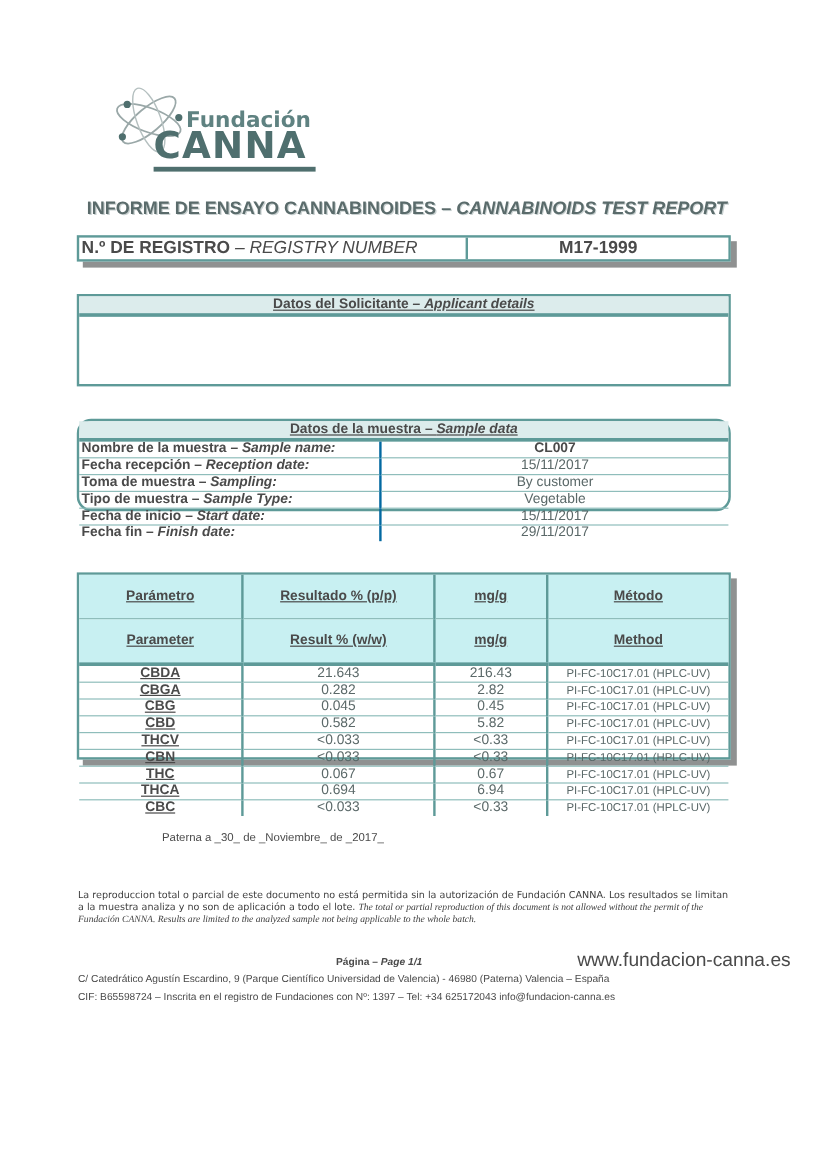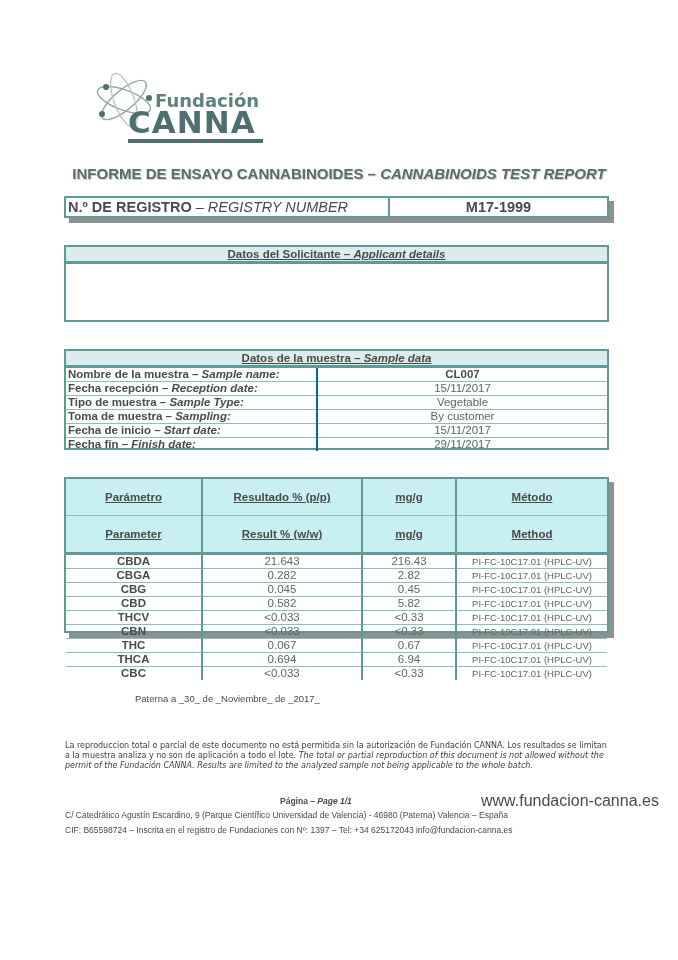--- a/index.html
+++ b/index.html
@@ -23,43 +23,43 @@
   .reg .lbl { width: 320px; border-right: 2px solid #5e9a98; padding-left: 2px; font-size: 14.5px; line-height: 19px; color: #4a4a4a; font-weight: bold; white-space: nowrap; }
   .reg .lbl i { font-weight: normal; font-style: italic; }
   .reg .val { flex: 1; text-align: center; font-size: 14.5px; line-height: 19px; font-weight: bold; color: #4a4a4a; }
 
   .sect-head { background: #dcecec; border-bottom: 3px solid #5e9a98; text-align: center; font-size: 11.5px; font-weight: bold; text-decoration: underline; color: #4a4a4a; height: 14px; line-height: 14px; }
   .sect-head i { font-style: italic; }
 
   .applicant { top: 245px; height: 77px; box-shadow: none; }
   .applicant .body { height: 58px; }
 
-  .sample { top: 349px; height: 101px; box-shadow: none; }
+  .sample { top: 349px; height: 77px; box-shadow: none; border-radius: 12px; }
   .sample table { border-collapse: collapse; width: 100%; }
   .sample td { font-size: 11.5px; height: 13px; line-height: 13px; padding: 0 2px; border-top: 1px solid #8fbdbb; }
   .sample tr:first-child td { border-top: none; }
   .sample td.k { width: 246px; font-weight: bold; border-right: 2px solid #0369a1; color: #4a4a4a; white-space: nowrap; }
   .sample td.k i { font-style: italic; }
   .sample td.v { text-align: center; color: #5a6868; }
   .sample td.v.strong { font-weight: bold; color: #4a4a4a; }
 
   .results { top: 477px; height: 156px; }
   .results table { border-collapse: collapse; width: 100%; }
   .results th { background: #c8f0f2; font-size: 11.5px; font-weight: bold; text-decoration: underline; color: #4a4a4a; height: 14px; line-height: 14px; padding: 11px; border-right: 2px solid #5e9a98; border-bottom: 1px solid #8fbdbb; }
   .results tr.h2 th { border-bottom: 3px solid #5e9a98; }
   .results th:last-child, .results td:last-child { border-right: none; }
   .results td { font-size: 11.5px; text-align: center; color: #5a6868; height: 13px; line-height: 13px; padding: 0; border-right: 2px solid #5e9a98; border-top: 1px solid #8fbdbb; }
-  .results td.p { font-weight: bold; color: #4a4a4a; }
+  .results td.p { font-weight: bold; color: #4a4a4a; text-decoration: underline; }
   .results td.m { font-size: 9.5px; }
   .results .c1 { width: 113px; } .results .c2 { width: 136px; } .results .c3 { width: 70px; }
 
   .place { position: absolute; left: 135px; top: 693px; font-size: 9.5px; color: #4a4a4a; }
 
   .disclaimer { position: absolute; left: 65px; top: 741px; width: 548px; font-family: "DejaVu Sans", sans-serif; font-size: 8px; line-height: 10px; color: #3e3e3e; }
-  .disclaimer i { font-style: italic; }
+  .disclaimer i { font-style: italic; font-family: Liberation Serif, serif; }
 
   .page { position: absolute; left: 280px; top: 796px; font-size: 8.5px; font-weight: bold; color: #4a4a4a; }
   .page i { font-style: italic; }
   .web { position: absolute; left: 481px; top: 792px; font-size: 16px; color: #4a4a4a; }
   .addr { position: absolute; left: 65px; top: 810px; font-size: 8.5px; color: #4a4a4a; white-space: nowrap; }
   .cif { position: absolute; left: 65px; top: 825px; font-size: 8.5px; color: #4a4a4a; white-space: nowrap; }
 </style>
 </head>
 <body>
 
@@ -103,26 +103,26 @@
     <tbody id="sample-body">
         <tr>
           <td class="k"><span>Nombre de la muestra – </span><i>Sample name:</i></td>
           <td class="v strong">CL007</td>
         </tr>
         <tr>
           <td class="k"><span>Fecha recepción – </span><i>Reception date:</i></td>
           <td class="v">15/11/2017</td>
         </tr>
         <tr>
+          <td class="k"><span>Toma de muestra – </span><i>Sampling:</i></td>
+          <td class="v">By customer</td>
+        </tr>
+        <tr>
           <td class="k"><span>Tipo de muestra – </span><i>Sample Type:</i></td>
           <td class="v">Vegetable</td>
-        </tr>
-        <tr>
-          <td class="k"><span>Toma de muestra – </span><i>Sampling:</i></td>
-          <td class="v">By customer</td>
         </tr>
         <tr>
           <td class="k"><span>Fecha de inicio – </span><i>Start date:</i></td>
           <td class="v">15/11/2017</td>
         </tr>
         <tr>
           <td class="k"><span>Fecha fin – </span><i>Finish date:</i></td>
           <td class="v">29/11/2017</td>
         </tr>
       </tbody>

